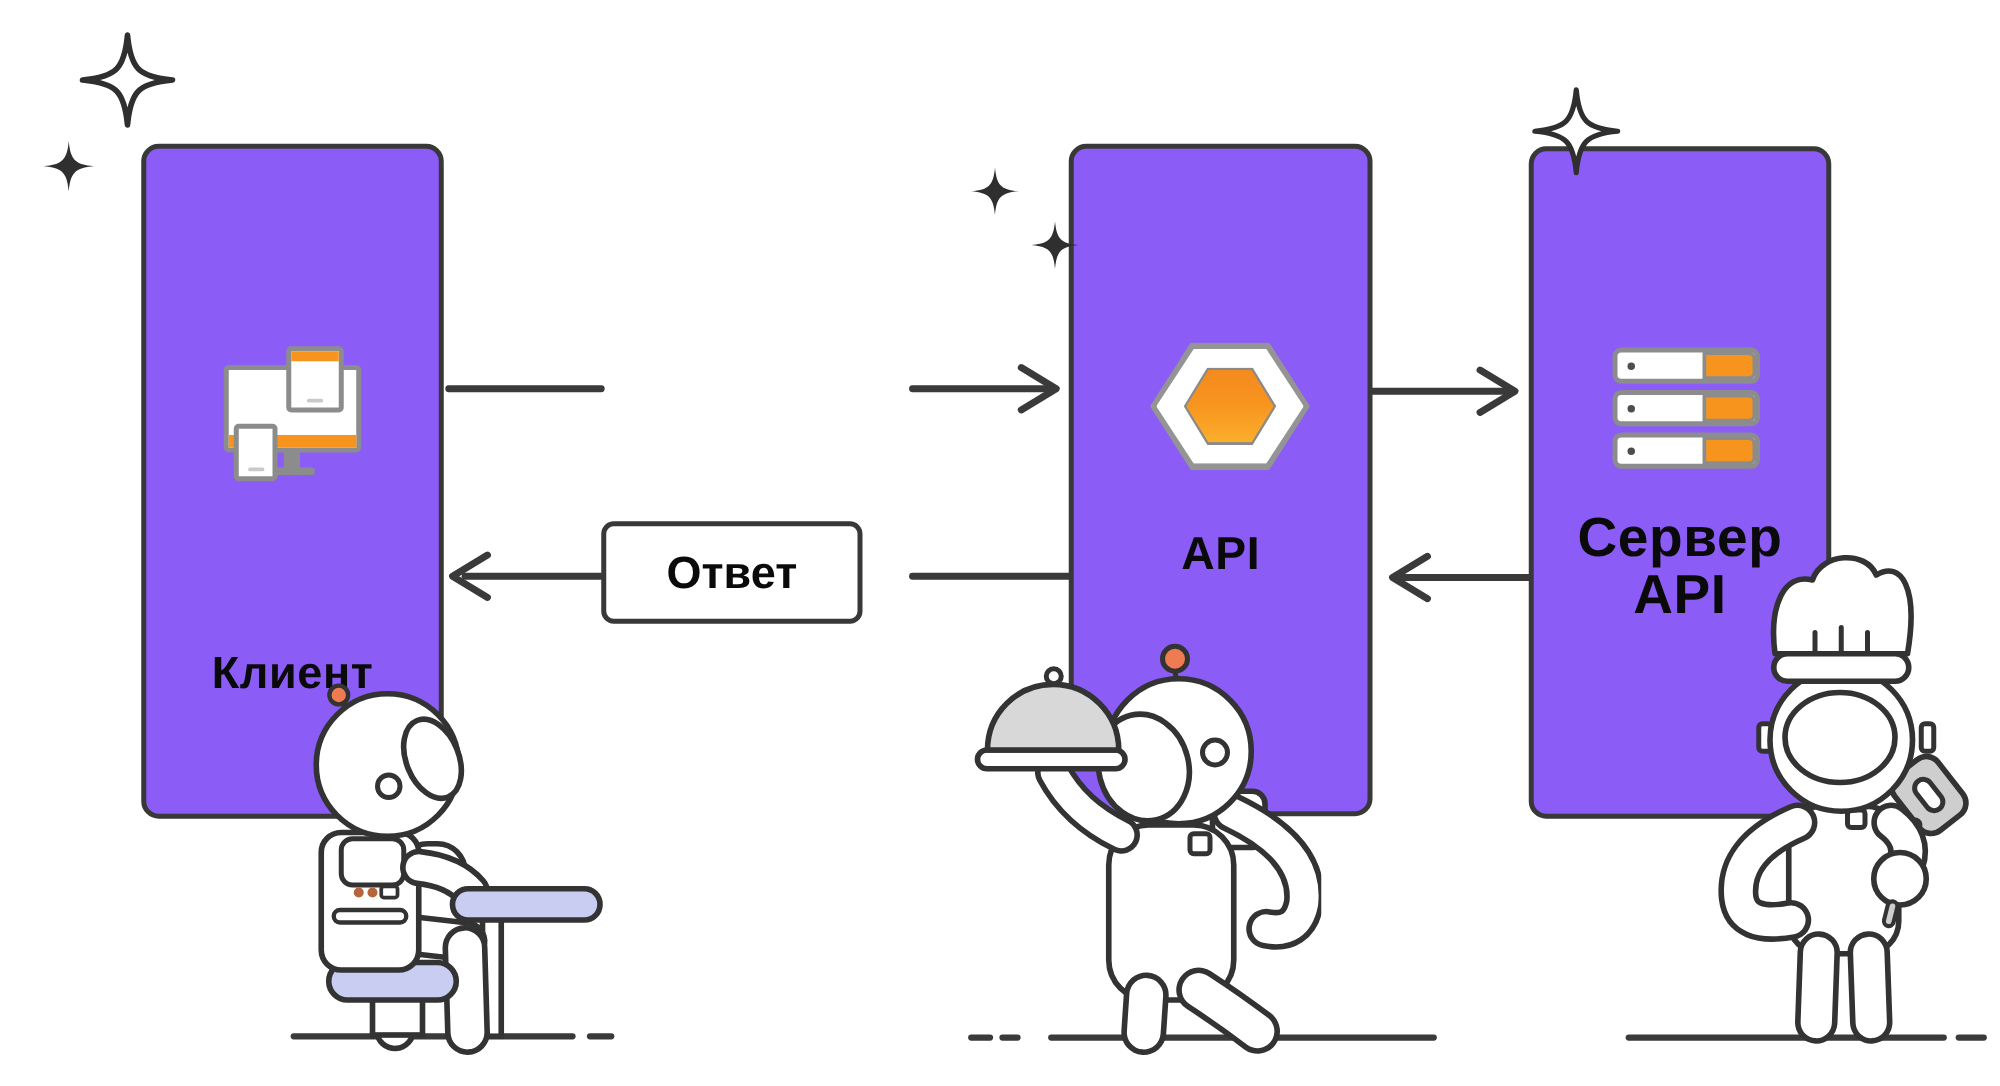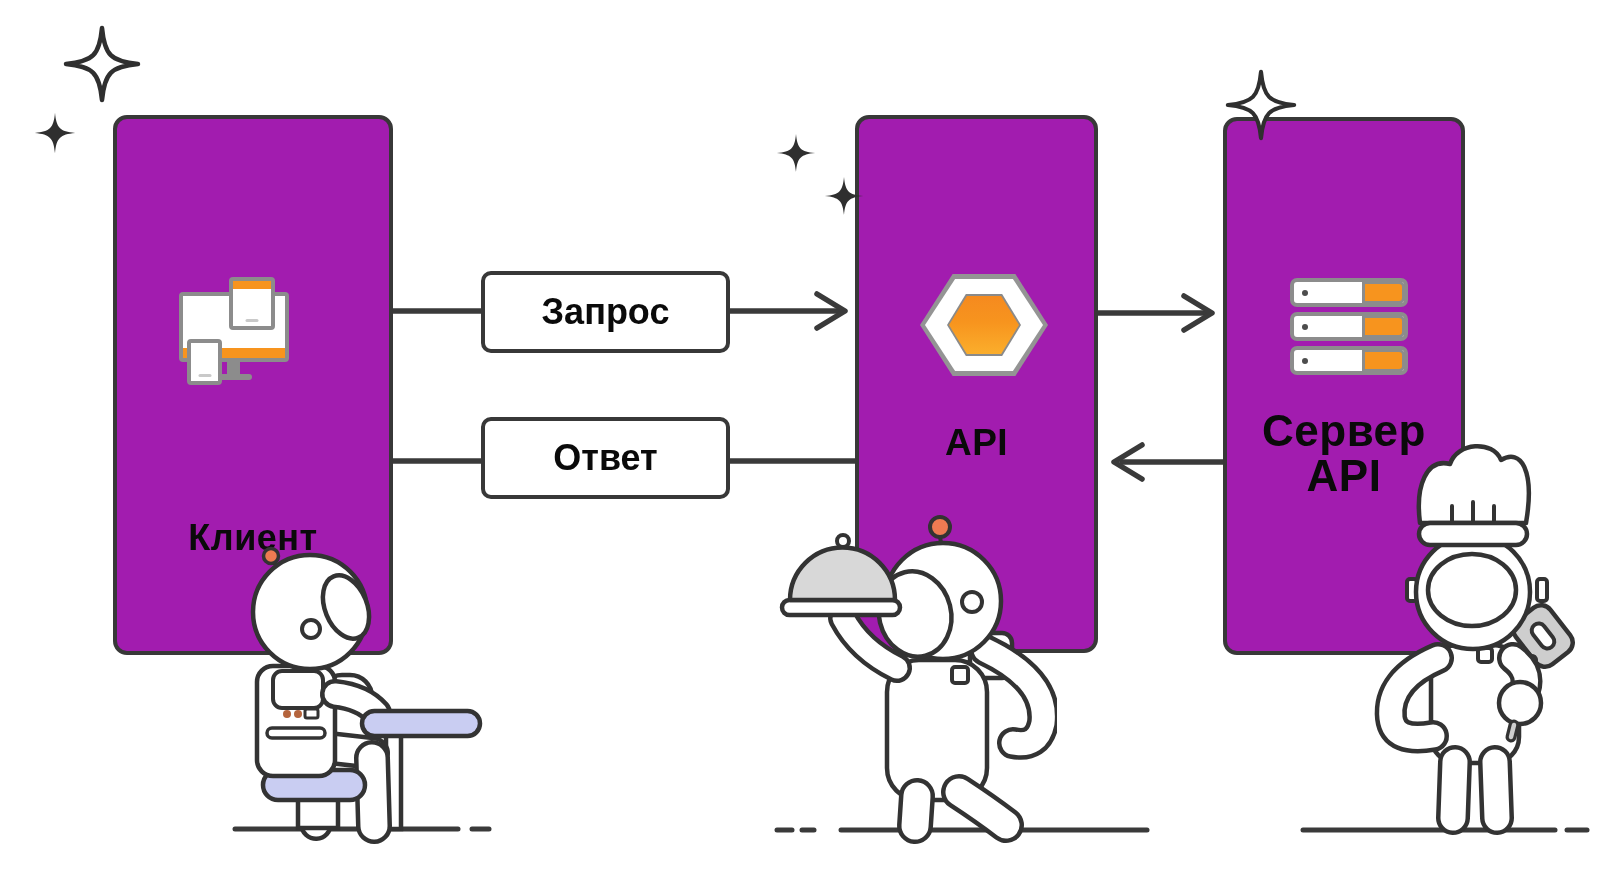--- a/index.html
+++ b/index.html
@@ -4,21 +4,21 @@
 <style>
   html,body{margin:0;padding:0;background:#fff;}
   #canvas{
     position:relative;width:1600px;height:869px;background:#fff;overflow:hidden;
     font-family:"Liberation Sans", sans-serif;
   }
   svg{position:absolute;left:0;top:0;}
   .layer{position:absolute;left:0;top:0;width:1600px;height:869px;pointer-events:none;}
   
   .node{
-    position:absolute;box-sizing:border-box;background:#a21caf;
+    position:absolute;box-sizing:border-box;background:#8b5cf6;
     border:4.5px solid #383838;border-radius:14px;
   }
   .node-label{
     position:absolute;left:0;right:0;text-align:center;
     font-weight:bold;color:#0a0a0a;letter-spacing:0.5px;
   }
   
   .edge-label{
     position:absolute;box-sizing:border-box;background:#fff;
     border:4.5px solid #383838;border-radius:10px;
@@ -94,43 +94,40 @@
       <path class="ah" d="M1098 313 H1205"></path>
       <path class="ah" d="M1184 296 L1212 313 L1184 330"></path>
     </g>
 
     <g>
       <path class="ah" d="M1227 462 H1122"></path>
       <path class="ah" d="M1142 445 L1114 462 L1142 479"></path>
     </g>
   </svg>
 
-  <div class="node" style="left:113px;top:115px;width:280px;height:540px;">
+  <div class="node" style="left:113px;top:115px;width:242px;height:540px;">
     <div class="devices-icon">
       <div class="monitor">
           <div class="monitor-bar"></div>
         </div>
       <div class="stand"></div>
       <div class="stand-base"></div>
       <div class="tablet">
           <div class="tablet-bar"></div>
           <div class="home-dash"></div>
         </div>
       <div class="phone">
           <div class="home-dash"></div>
         </div>
     </div>
     <div class="node-label" style="top:398px;font-size:36px;">Клиент</div>
   </div>
 
-  <div class="edge-label" style="left:481px;top:271px;width:249px;height:82px;">
-    <span>Запрос</span>
-  </div>
-
-  <div class="edge-label" style="left:481px;top:417px;width:249px;height:82px;">
+
+  <div class="edge-label" style="left:481px;top:417px;width:209px;height:82px;">
     <span>Ответ</span>
   </div>
 
   <div class="node" style="left:855px;top:115px;width:243px;height:538px;">
     <div class="hexagon-icon">
       <div class="hex hex-outer"></div>
       <div class="hex hex-mid"></div>
       <div class="hex hex-core-border"></div>
       <div class="hex hex-core"></div>
     </div>

